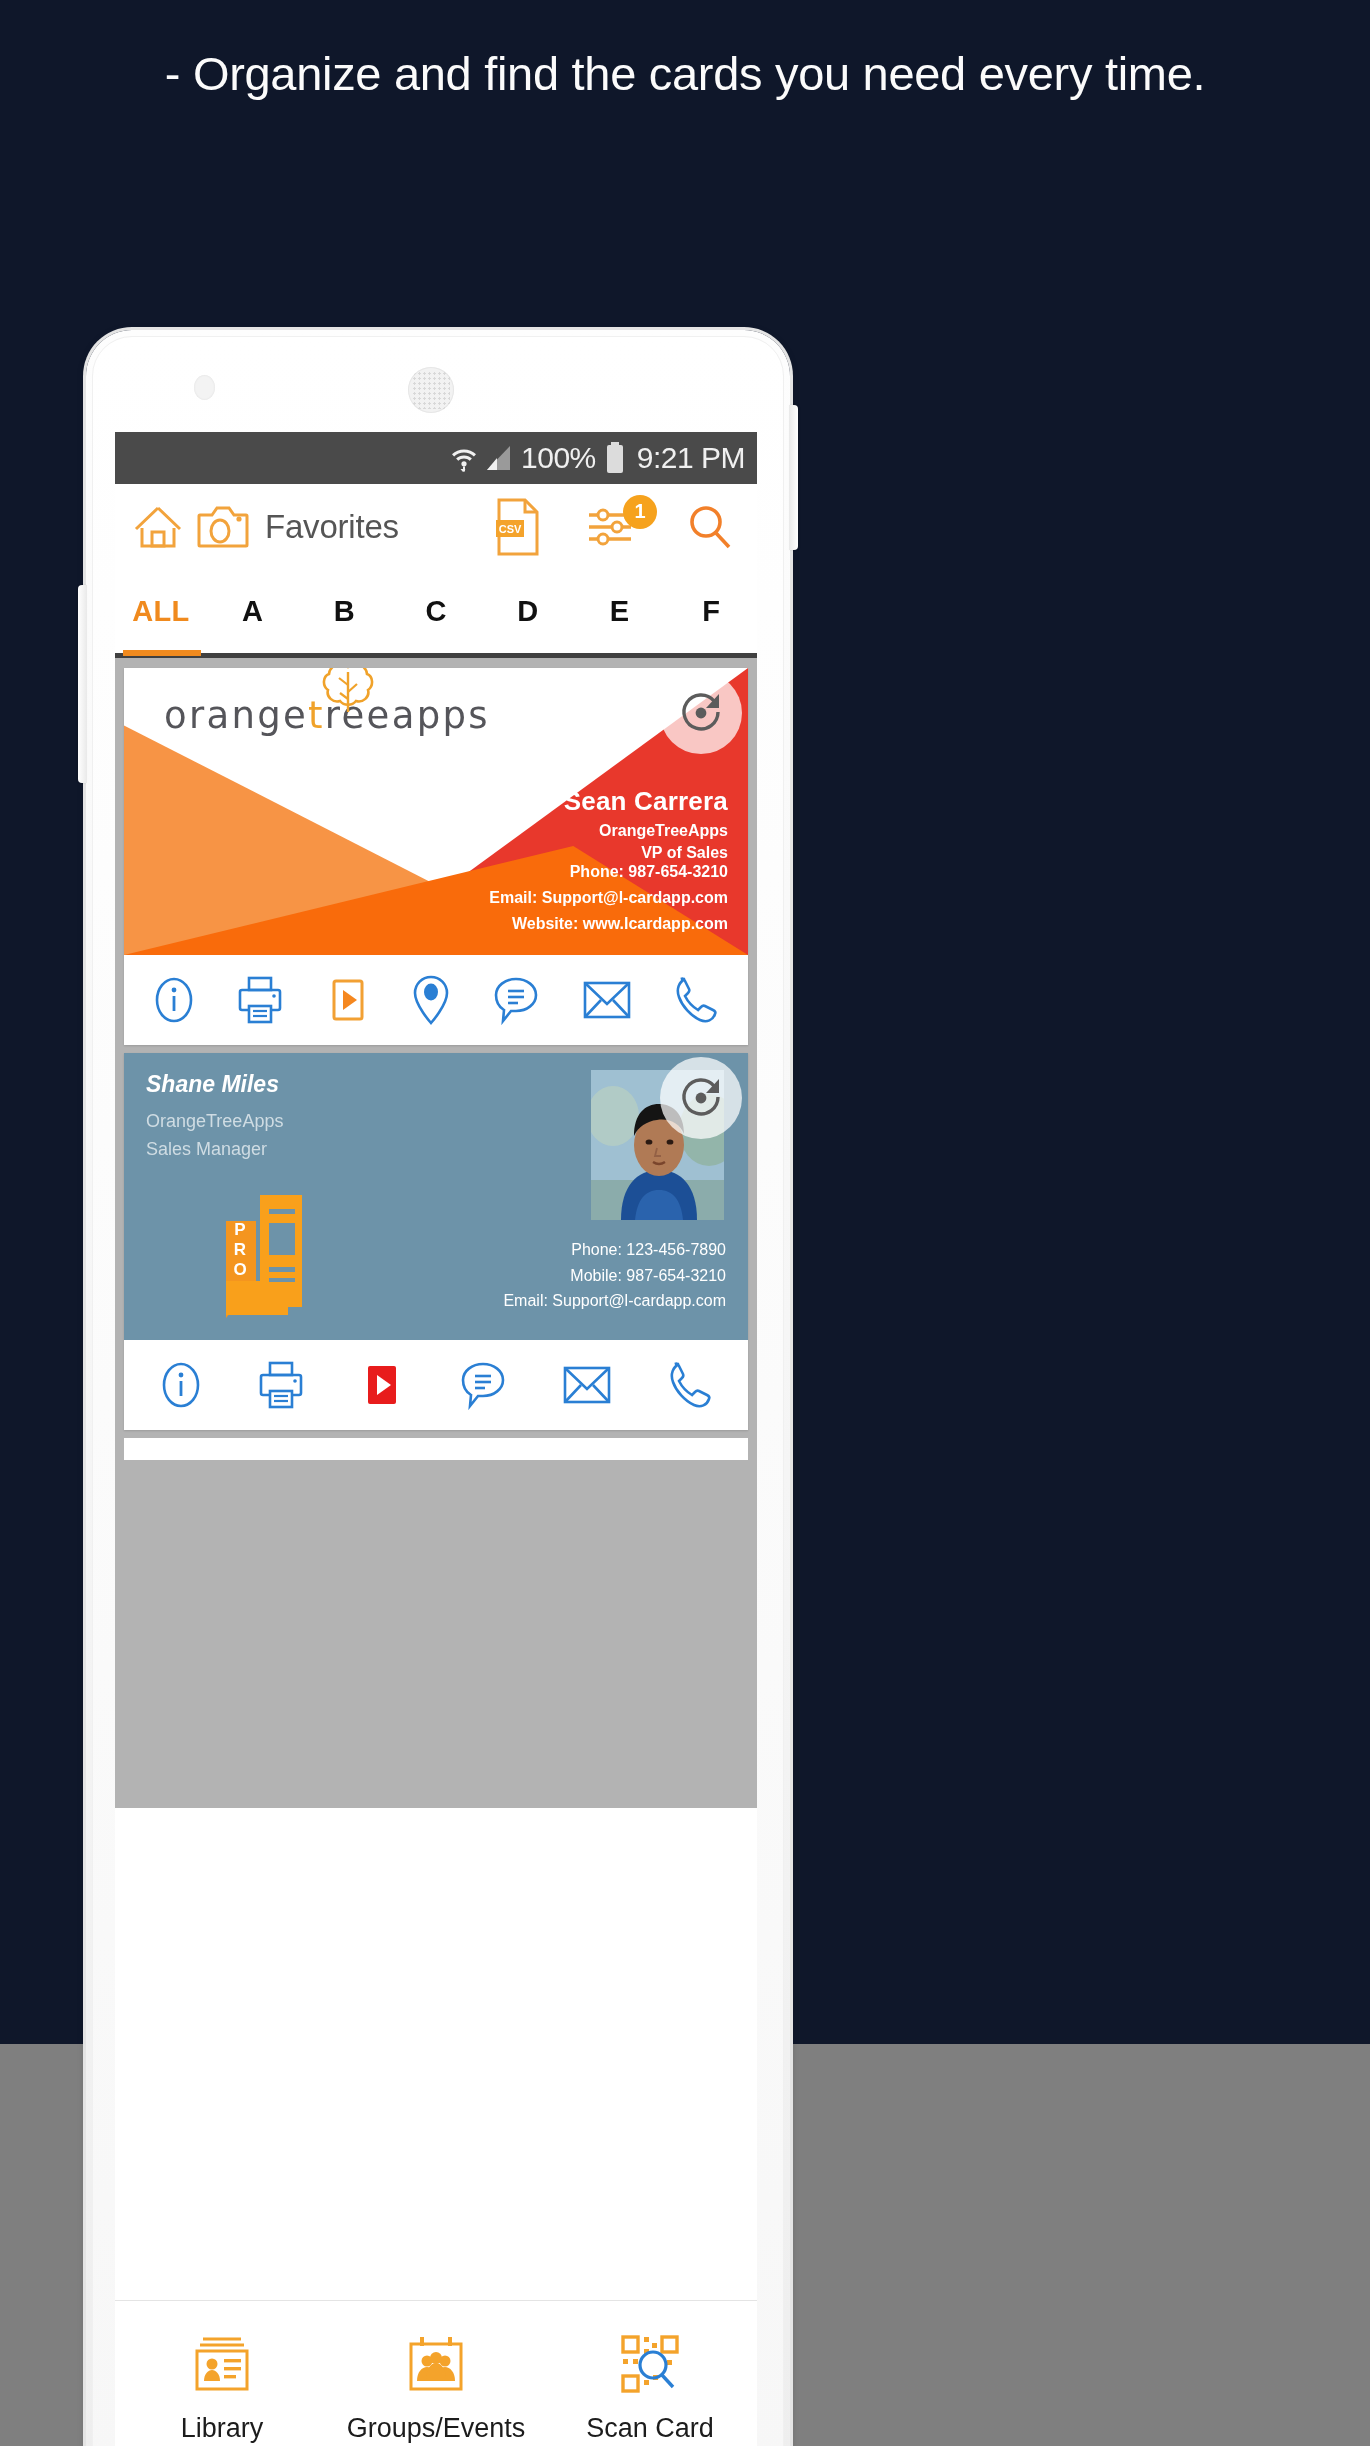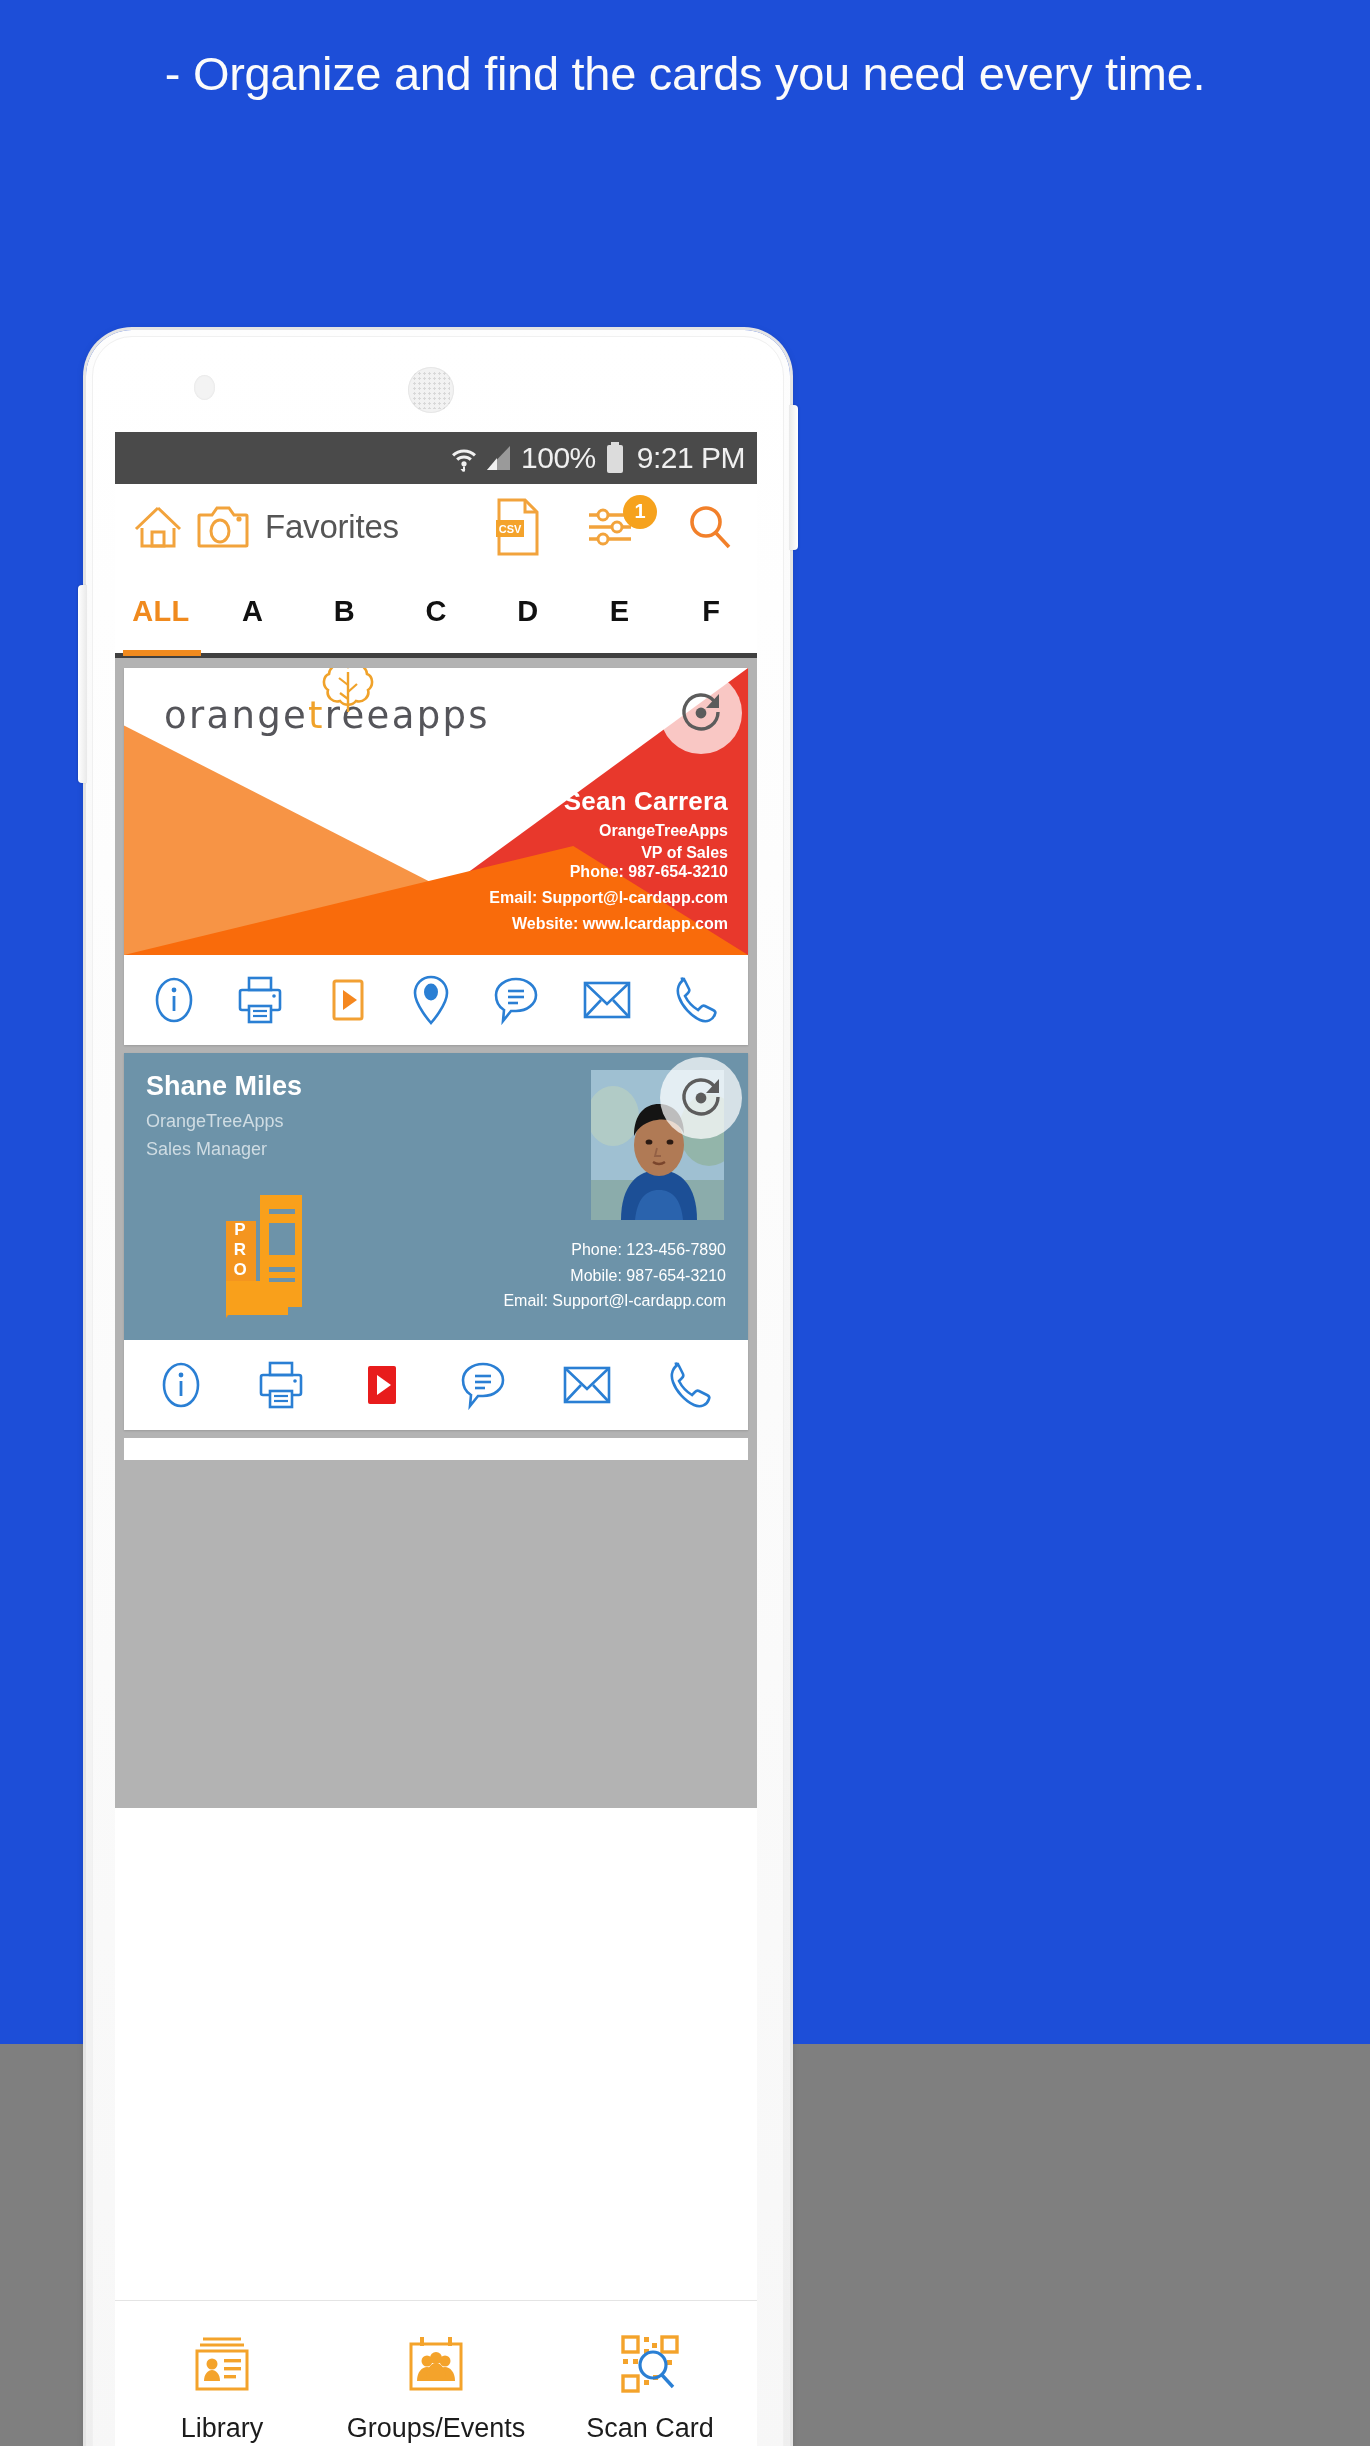--- a/index.html
+++ b/index.html
@@ -2,21 +2,21 @@
 <html><head>
 <meta charset="utf-8">
 <style>
   * { box-sizing: border-box; margin: 0; padding: 0; }
   html, body {
     width: 1370px; height: 2446px;
     background: #7f7f7f;
     font-family: "Liberation Sans", sans-serif;
     overflow: hidden;
   }
-  .page { position: relative; width: 1370px; height: 2044px; background: #1d4ed8; }
+  .page { position: relative; width: 1370px; height: 2044px; background: #0f172a; }
 
   
   .headlines {
     position: absolute; top: 46px; left: 0; width: 1370px;
     text-align: center; color: #ffffff;
   }
   .headline {
     font-size: 47px; line-height: 1.20; font-weight: 400;
     letter-spacing: -0.3px; color: #fbfbfb;
     padding: 0 110px;
@@ -190,21 +190,21 @@
     height: 90px; background: #ffffff; padding: 0 8px;
   }
   .act { display: flex; align-items: center; justify-content: center; }
 
   
   .face2 {
     position: relative; height: 287px; background: #6d93a9; overflow: hidden;
   }
   .c2-name {
     position: absolute; left: 22px; top: 18px;
-    color: #ffffff; font-size: 27px; font-weight: 700;
+    color: #ffffff; font-size: 23px; font-weight: 700; font-style: italic;
   }
   .c2-sub {
     position: absolute; left: 22px; top: 55px;
     color: #cfdce3; font-size: 18px; line-height: 1.55;
   }
   .photo {
     position: absolute; right: 24px; top: 17px;
     width: 133px; height: 150px; overflow: hidden;
     background: linear-gradient(170deg,#9dbbcd 0%, #8fb0a2 38%, #6b8c7c 100%);
   }

